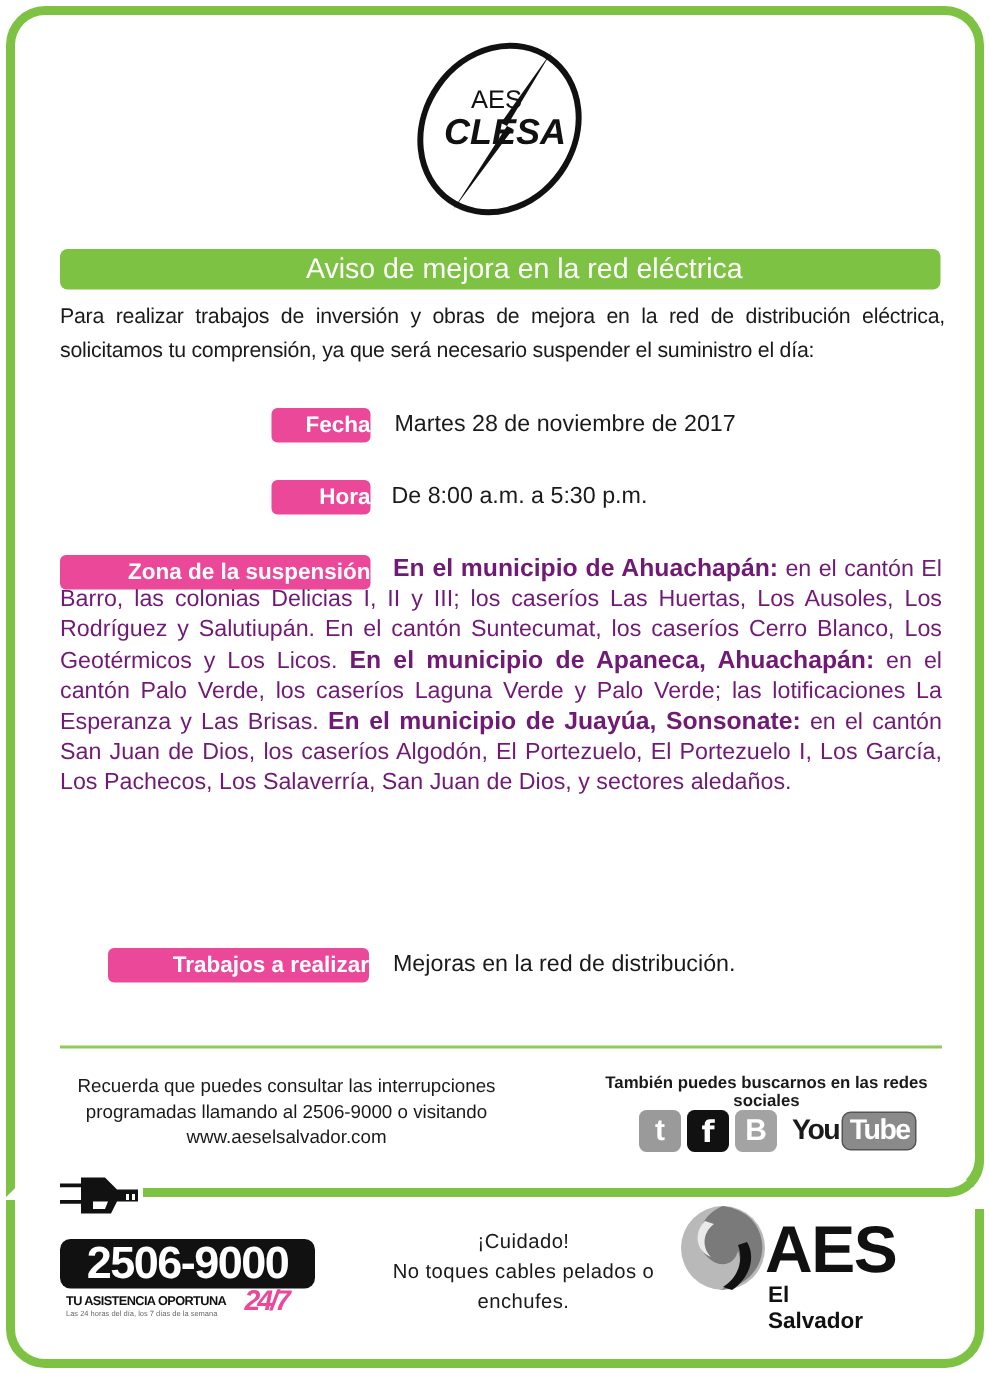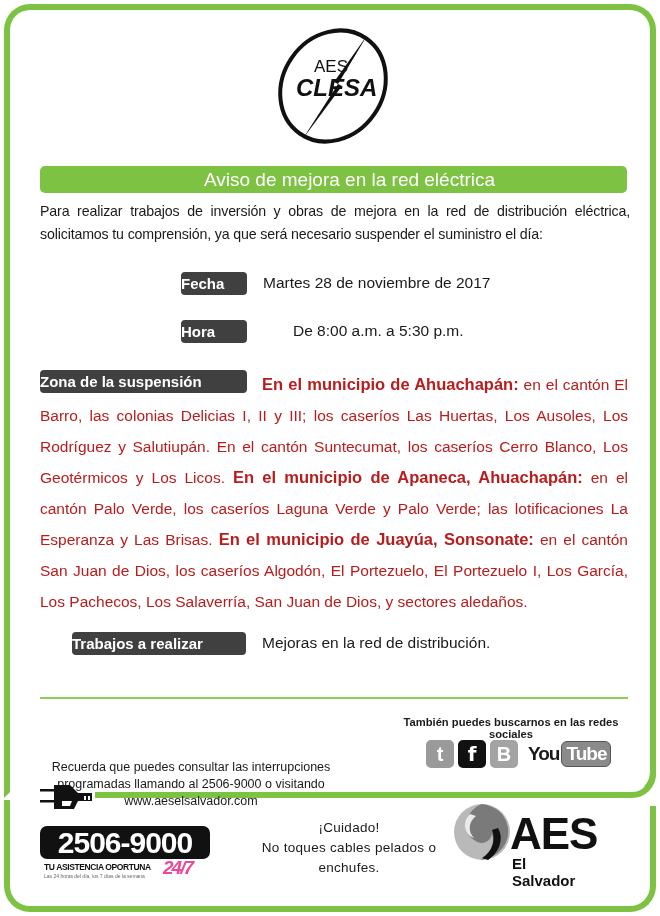--- a/index.html
+++ b/index.html
@@ -37,37 +37,37 @@
       color: #fff; font-size: 19px; font-weight: normal; text-align: center; line-height: 27px; padding-left: 32px;
     }
 
     .intro {
       position: absolute; left: 40px; top: 200px; width: 590px;
       font-size: 14.2px; line-height: 23px; text-align: justify; color: #1a1a1a;
       letter-spacing: -0.15px;
     }
 
     .pill {
-      position: absolute; background: #404040; color: #fff; border-radius: 4px;
-      font-size: 15px; font-weight: bold; text-align: left; height: 23px; line-height: 23px;
+      position: absolute; background: #ec4899; color: #fff; border-radius: 4px;
+      font-size: 15px; font-weight: bold; text-align: right; height: 23px; line-height: 23px;
     }
     .value-text { position: absolute; font-size: 15.5px; color: #1a1a1a; }
 
     .zone-text {
       position: absolute; left: 40px; top: 369px; width: 588px;
-      font-size: 15.5px; line-height: 31px; text-align: justify; color: #b91c1c;
+      font-size: 15.5px; line-height: 20px; text-align: justify; color: #701a75;
     }
     .zone-text .indent { display: inline-block; width: 222px; height: 1px; }
     .zone-text b { font-weight: bold; font-size: 16.5px; }
 
     .divider { position: absolute; left: 40px; top: 697px; width: 588px; height: 2px; background: #8fca5a; }
 
     .consult {
       position: absolute; left: 36px; top: 716px; width: 310px;
-      font-size: 12.5px; line-height: 17px; text-align: center; color: #1a1a1a; margin-top: 43px;
+      font-size: 12.5px; line-height: 17px; text-align: center; color: #1a1a1a;
     }
     .social-title {
       position: absolute; left: 388px; top: 716px; width: 246px;
       font-size: 11.2px; font-weight: bold; text-align: center; color: #1a1a1a;
     }
     .social-icons { position: absolute; left: 426px; top: 739px; height: 30px; display: flex; gap: 4px; align-items: center; }
     .soc { width: 28px; height: 28px; border-radius: 5px; display: flex; align-items: center; justify-content: center; color: #fff; font-weight: bold; font-size: 20px; }
     .soc.tw { background: #9a9a9a; }
     .soc.fb { background: #111; font-family: "DejaVu Sans", sans-serif; }
     .soc.bl { background: #a3a3a3; }
@@ -114,21 +114,21 @@
 </div>
 
 <div class="title-bar">Aviso de mejora en la red eléctrica</div>
 
 <div class="intro">Para realizar trabajos de inversión y obras de mejora en la red de distribución eléctrica, solicitamos tu comprensión, ya que será necesario suspender el suministro  el día:</div>
 
 <div class="pill" style="left:181px; top:272px; width:66px;">Fecha</div>
 <div class="value-text" style="left:263px; top:274px;">Martes 28 de noviembre de 2017</div>
 
 <div class="pill" style="left:181px; top:320px; width:66px;">Hora</div>
-<div class="value-text" style="left:261px; top:322px;margin-left:32px;">De 8:00 a.m. a 5:30 p.m.</div>
+<div class="value-text" style="left:261px; top:322px;">De 8:00 a.m. a 5:30 p.m.</div>
 
 <div class="pill" style="left:40px; top:370px; width:207px;">Zona de la suspensión</div>
 <div class="zone-text"><span class="indent"></span><b>En el municipio de Ahuachapán:</b><span> en el cantón El Barro, las colonias Delicias I, II y III; los caseríos Las Huertas, Los Ausoles, Los Rodríguez y Salutiupán. En el cantón Suntecumat, los caseríos Cerro Blanco, Los Geotérmicos y Los Licos. </span><b>En el municipio de Apaneca, Ahuachapán:</b><span> en el cantón Palo Verde, los caseríos Laguna Verde y Palo Verde; las lotificaciones La Esperanza y Las Brisas. </span><b>En el municipio de Juayúa, Sonsonate:</b><span> en el cantón San Juan de Dios, los caseríos Algodón, El Portezuelo, El Portezuelo I, Los García, Los Pachecos, Los Salaverría, San Juan de Dios, y sectores aledaños.</span></div>
 
 <div class="pill" style="left:72px; top:632px; width:174px;">Trabajos a realizar</div>
 <div class="value-text" style="left:262px; top:634px;">Mejoras en la red de distribución.</div>
 
 <div class="divider"></div>
 
 <div class="consult">

